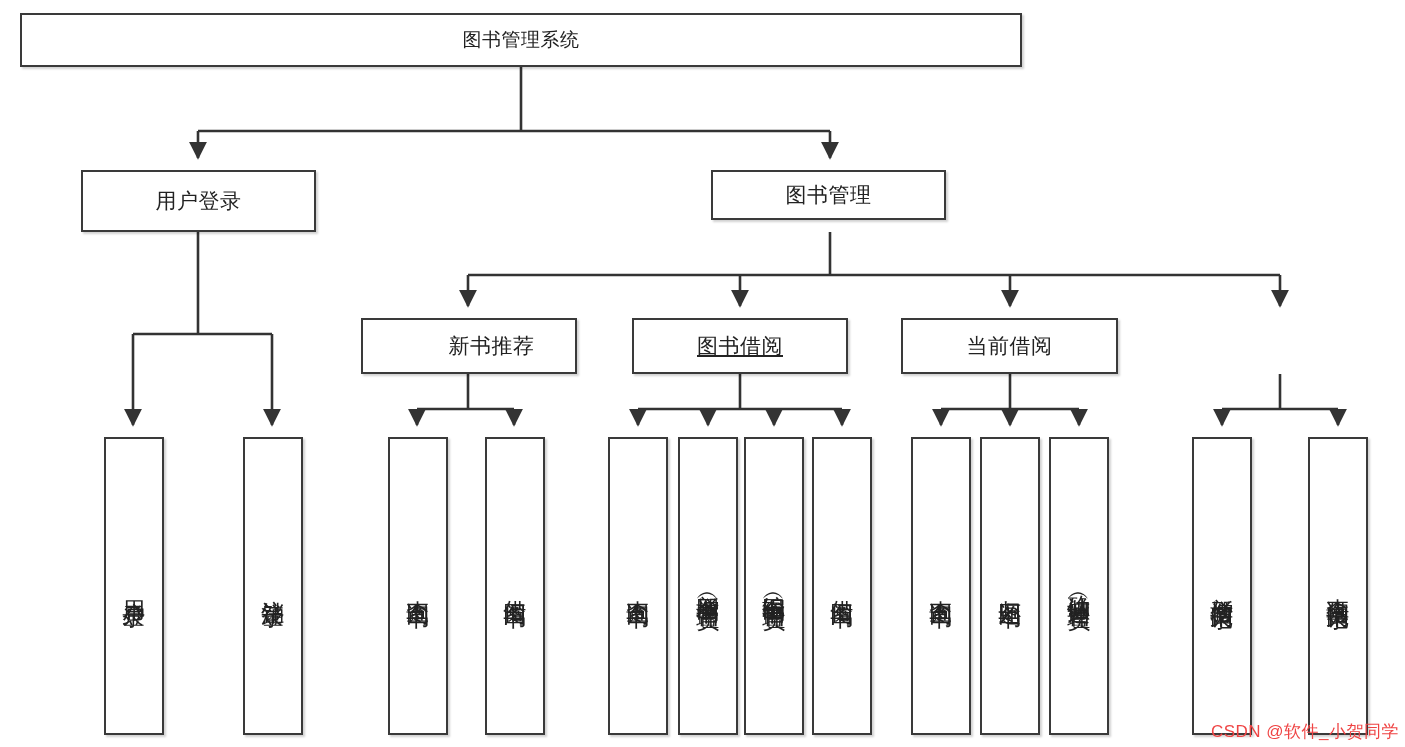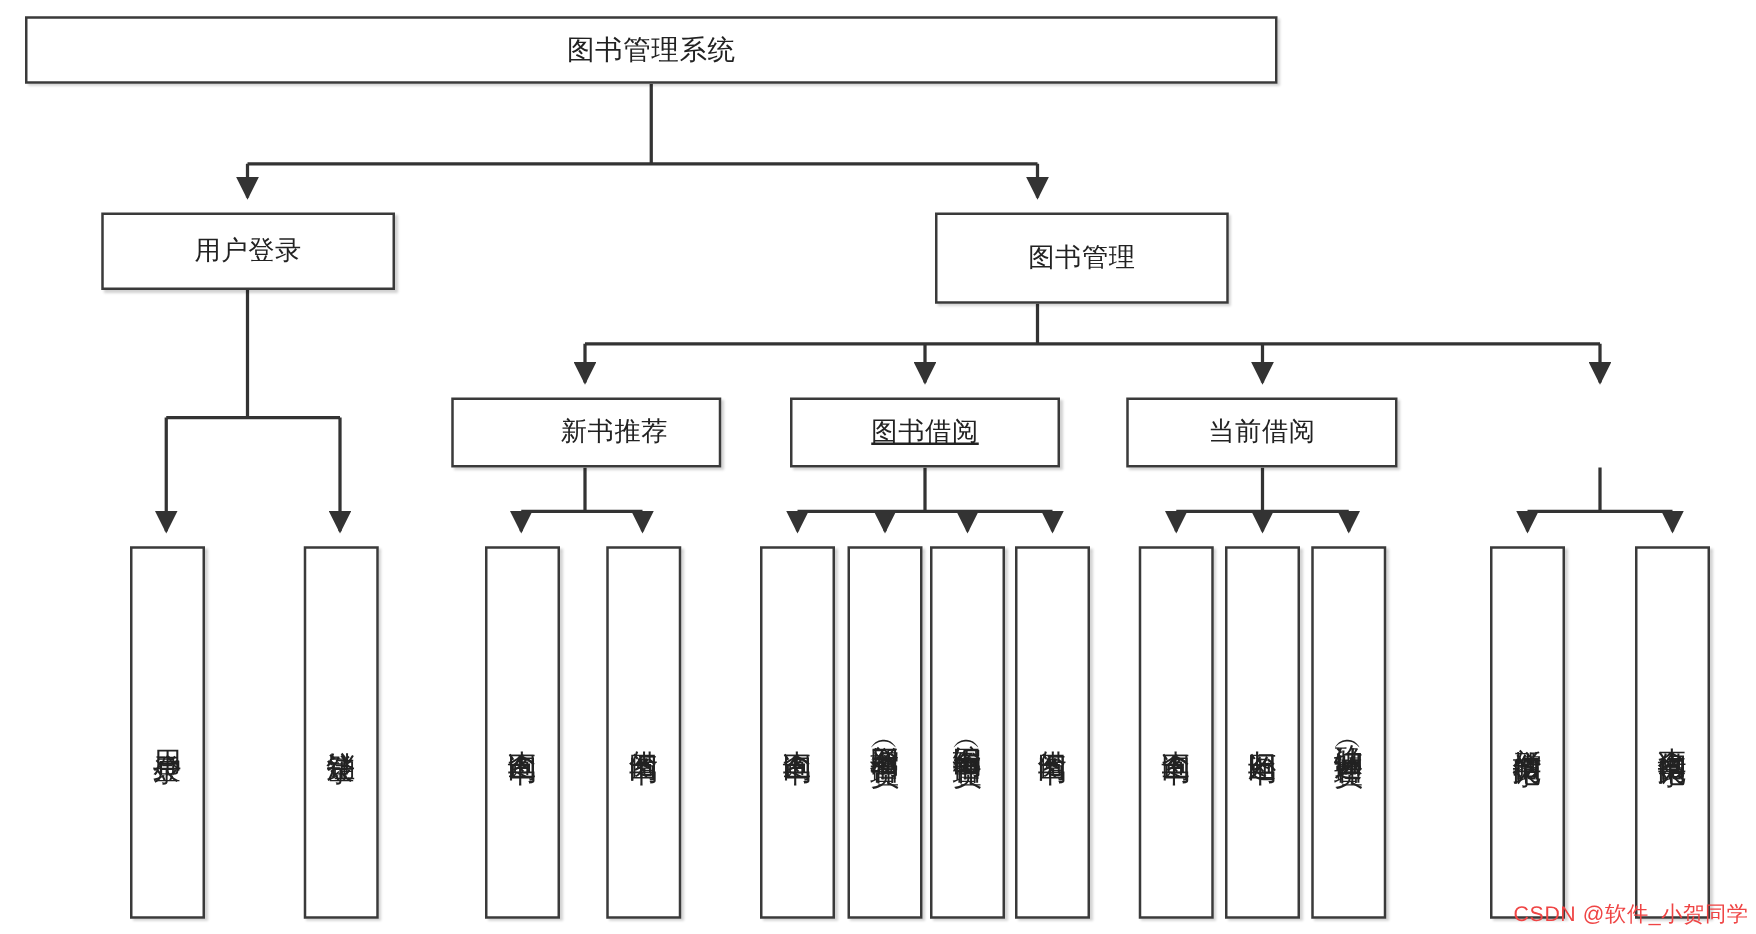--- a/index.html
+++ b/index.html
@@ -42,21 +42,21 @@
   .node .label {
     display: block;
     line-height: 1.12;
     letter-spacing: 0.5px;
   }
   
   .node.h .label {
     font-size: 21px;
   }
   .node.root .label {
-    font-size: 22px;
+    font-size: 19px;
   }
   
   .node.v {
     align-items: center;
     justify-content: center;
   }
   .node.v .label {
     writing-mode: vertical-rl;
     text-orientation: upright;
     font-size: 23px;
@@ -131,21 +131,21 @@
     </g>
   </svg>
 
   <div class="node h root" style="left:20px; top:13px; width:1002px; height:54px;">
     <span class="label">图书管理系统</span>
   </div>
 
   <div class="node h" style="left:81px; top:170px; width:235px; height:62px;">
     <span class="label">用户登录</span>
   </div>
-  <div class="node h" style="left:748px; top:170px; width:235px; height:73px;">
+  <div class="node h" style="left:711px; top:170px; width:235px; height:50px;">
     <span class="label">图书管理</span>
   </div>
 
   <div class="node h" style="left:361px; top:318px; width:216px; height:56px;padding-left:45px;">
     <span class="label">新书推荐</span>
   </div>
   <div class="node h" style="left:632px; top:318px; width:216px; height:56px;text-decoration:underline;">
     <span class="label">图书借阅</span>
   </div>
   <div class="node h" style="left:901px; top:318px; width:217px; height:56px;">

